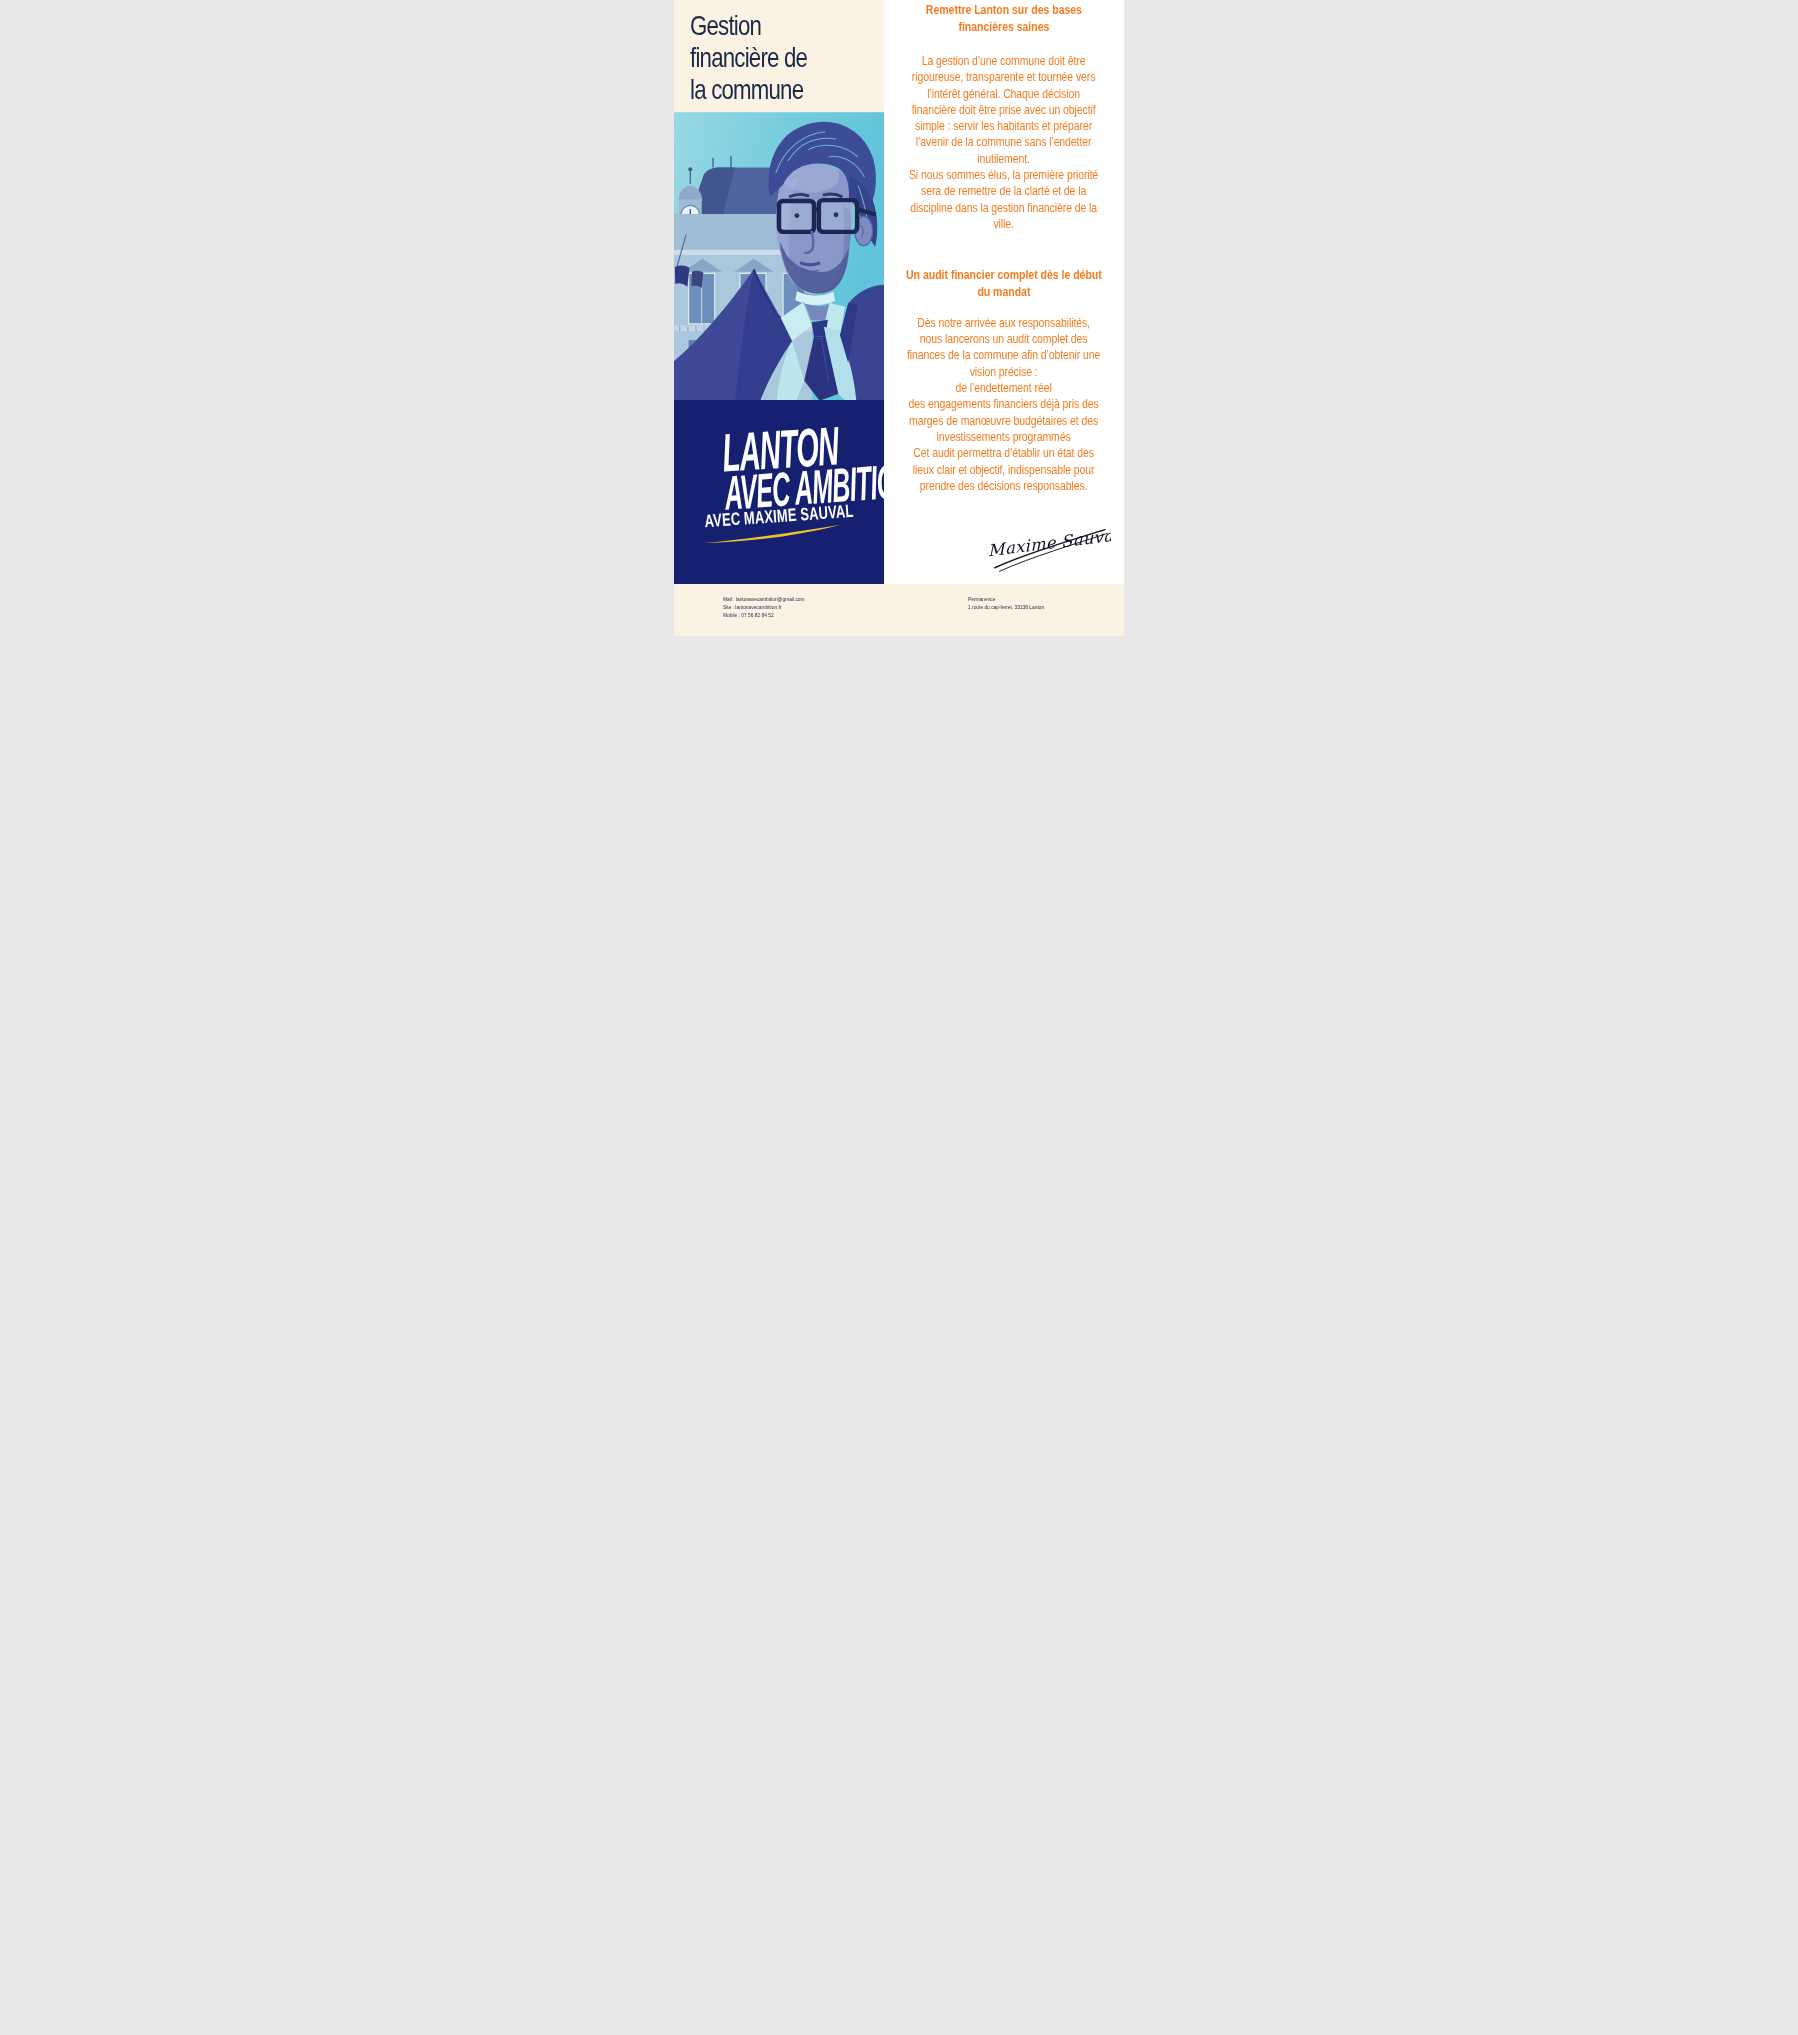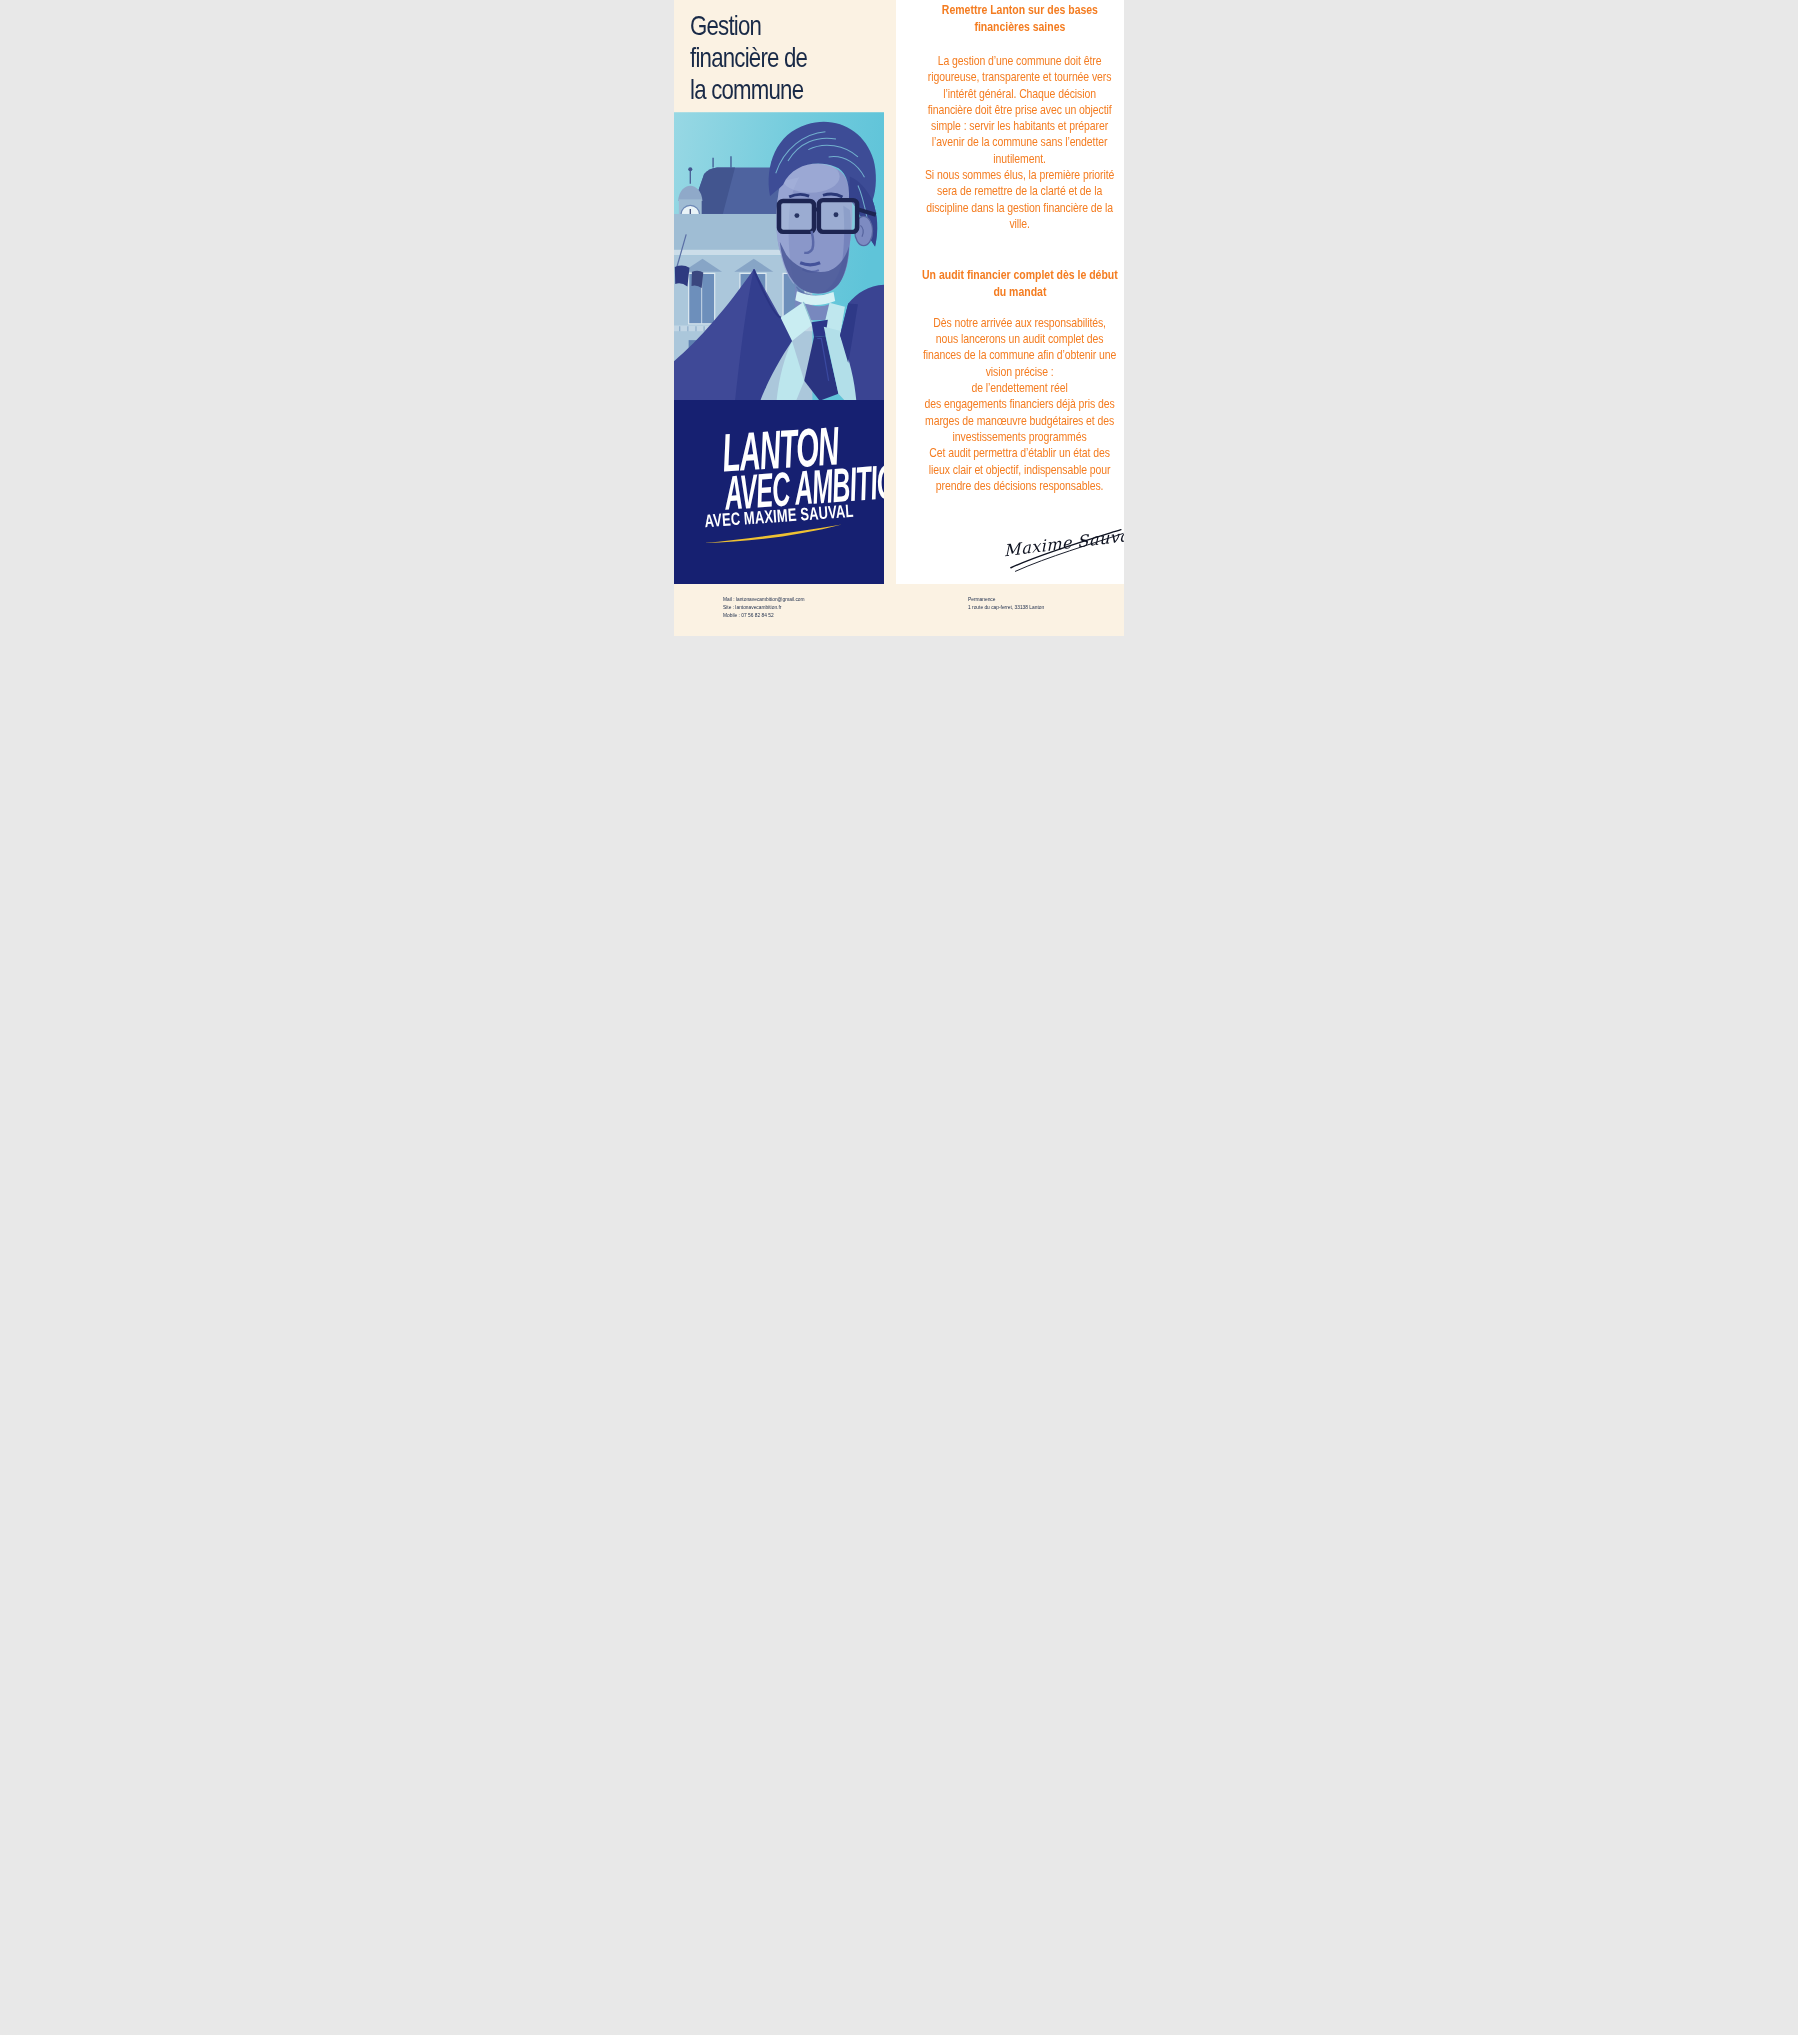--- a/index.html
+++ b/index.html
@@ -1,40 +1,40 @@
 <!DOCTYPE html>
 <html style="font-size:6.5px"><head>
 <meta charset="utf-8">
 <style>
   html,body{margin:0;padding:0;background:#e8e8e8;}
   .page{position:relative;width:450px;height:636px;margin:0 auto;background:#ffffff;
         overflow:hidden;font-family:"Liberation Sans",sans-serif;}
 
   
-  .left-col{position:absolute;left:0;top:0;width:210px;height:584px;background:#FBF2E3;padding-left:12px;}
+  .left-col{position:absolute;left:0;top:0;width:210px;height:584px;background:#FBF2E3;}
   .title{position:absolute;left:15.5px;top:9px;font-size:28.5px;line-height:32px;font-weight:500;
          color:#192A47;letter-spacing:-1px;transform:scaleX(0.78);transform-origin:0 0;
          white-space:pre-line;}
   .photo{position:absolute;left:0;top:112px;width:210px;height:289px;}
   .photo svg{display:block;}
 
   .navy{position:absolute;left:0;top:400px;width:210px;height:184px;background:#162071;overflow:hidden;}
   .logo1{position:absolute;left:0;top:22px;width:100%;text-align:center;color:#fff;
          font-size:54px;line-height:54px;font-weight:bold;font-style:italic;letter-spacing:-1.6px;
          transform:rotate(-3.5deg) scaleX(0.54);transform-origin:50% 50%;white-space:nowrap;}
   .logo2{position:absolute;left:0;top:66px;width:100%;text-align:center;color:#fff;
          font-size:48px;line-height:48px;font-weight:bold;font-style:italic;letter-spacing:-1.2px;
          transform:rotate(-4deg) scaleX(0.52);transform-origin:50% 50%;white-space:nowrap;}
   .logo3{position:absolute;left:0;top:107px;width:100%;text-align:center;color:#fff;
          font-size:18px;line-height:18px;font-weight:bold;letter-spacing:0.2px;
          transform:rotate(-4deg) scaleX(0.72);transform-origin:50% 50%;white-space:nowrap;}
   .swoosh{position:absolute;left:28.5px;top:122px;}
 
   
-  .right-col{position:absolute;left:226px;top:0;width:240px;height:584px;background:#ffffff;}
+  .right-col{position:absolute;left:210px;top:0;width:240px;height:584px;background:#ffffff;}
   .cond{transform:scaleX(0.86);transform-origin:50% 0;}
   .sec-h{margin:2.4px 4.1px 0;text-align:center;font-size:12.2px;line-height:16.3px;font-weight:bold;
          color:#F47C20;white-space:pre-line;}
   .sec-h.second{margin-top:35px;}
   .sec-b{margin:18px 2.4px 0;text-align:center;font-size:12.2px;line-height:16.3px;font-weight:400;
          color:#F47C20;white-space:pre-line;letter-spacing:-0.1px;}
   .sec-b.second{margin-top:15px;}
   .sig{margin:30.5px 0 0 105px;width:122px;height:47px;}
 
   

